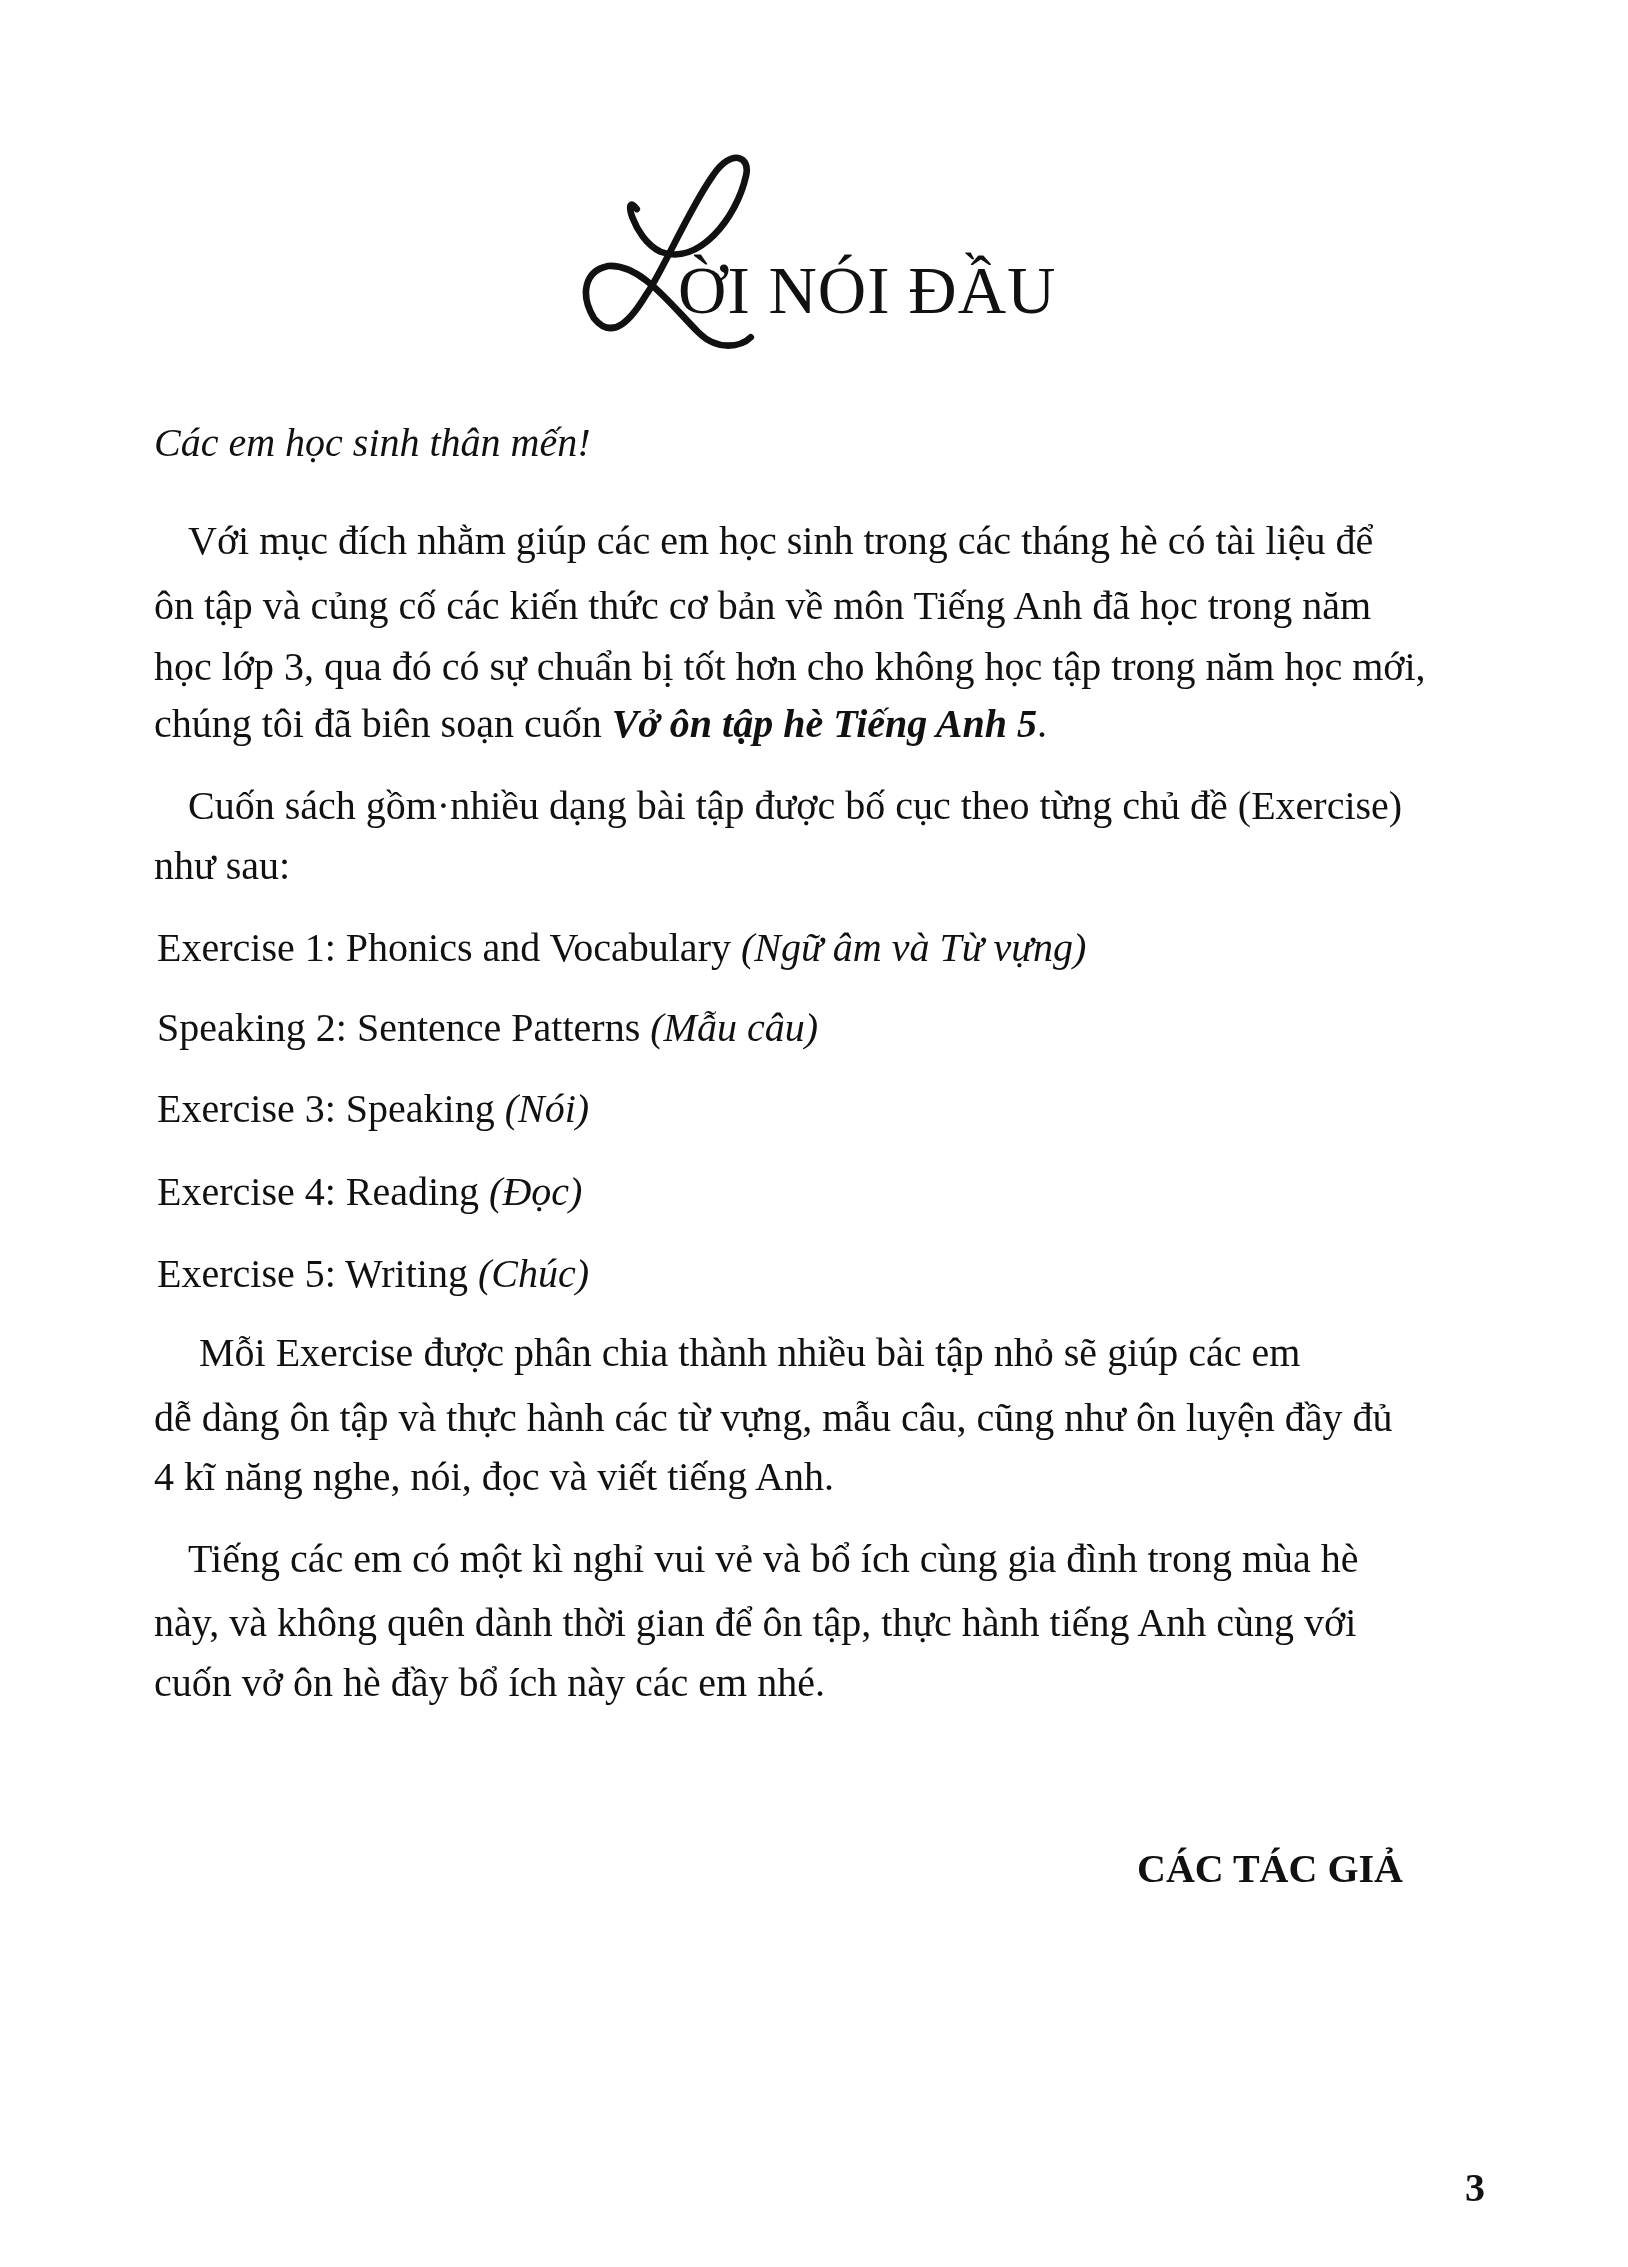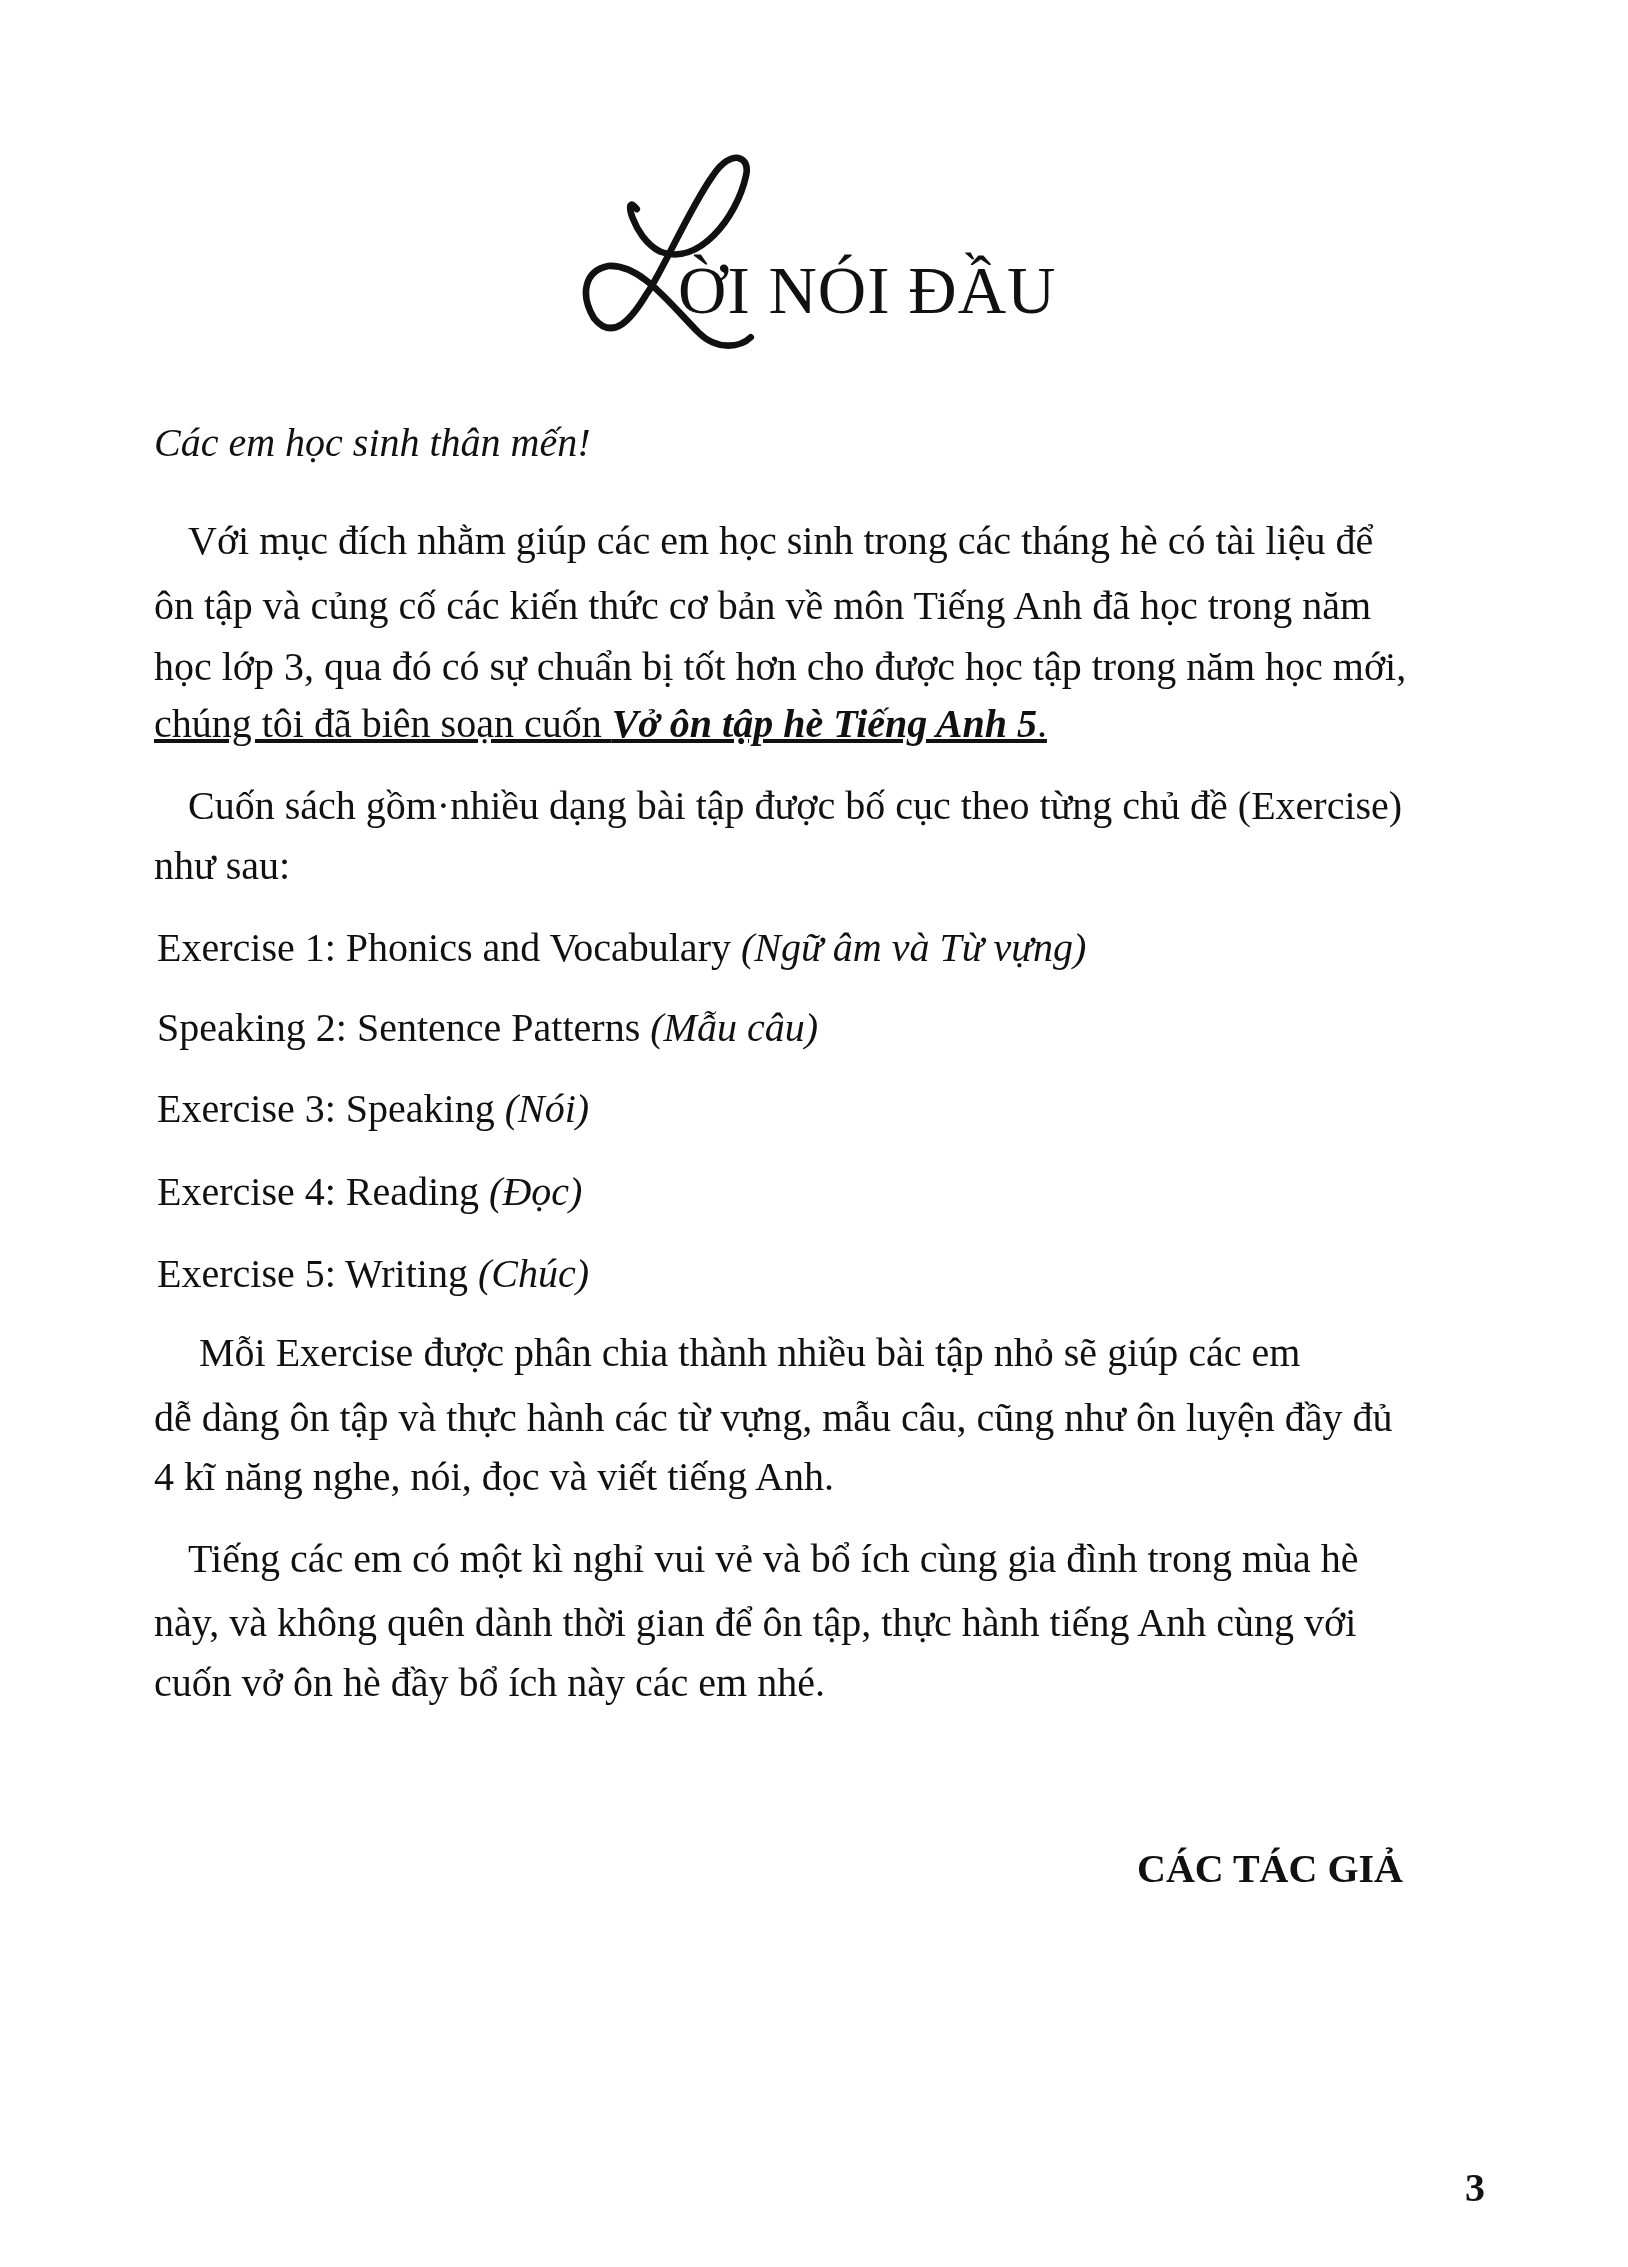--- a/index.html
+++ b/index.html
@@ -25,22 +25,22 @@
     <svg width="228" height="209" viewBox="0 0 240 220">
       <path d="M85 60 C70 40, 80 90, 110 105 C150 120, 190 70, 200 25 C205 5, 185 -5, 165 25 C140 60, 110 130, 95 150 C80 175, 60 200, 40 175 C25 150, 30 125, 55 120 C90 118, 120 160, 150 190 C170 210, 195 205, 205 195" fill="none" stroke="#111" stroke-width="7" stroke-linecap="round"></path>
     </svg>
     <span class="title-text">ỜI NÓI ĐẦU</span>
   </div>
 
   <div class="line it" style="left:154px;top:423px;">Các em học sinh thân mến!</div>
 
   <div class="line" style="left:188px;top:521px;">Với mục đích nhằm giúp các em học sinh trong các tháng hè có tài liệu để</div>
   <div class="line" style="left:154px;top:586px;">ôn tập và củng cố các kiến thức cơ bản về môn Tiếng Anh đã học trong năm</div>
-  <div class="line" style="left:154px;top:647px;">học lớp 3, qua đó có sự chuẩn bị tốt hơn cho được học tập trong năm học mới,</div>
-  <div class="line" style="left:154px;top:704px;text-decoration:underline;"><span>chúng tôi đã biên soạn cuốn </span><span class="bi">Vở ôn tập hè Tiếng Anh 5</span><span>.</span></div>
+  <div class="line" style="left:154px;top:647px;">học lớp 3, qua đó có sự chuẩn bị tốt hơn cho không học tập trong năm học mới,</div>
+  <div class="line" style="left:154px;top:704px;"><span>chúng tôi đã biên soạn cuốn </span><span class="bi">Vở ôn tập hè Tiếng Anh 5</span><span>.</span></div>
 
   <div class="line" style="left:188px;top:786px;">Cuốn sách gồm·nhiều dạng bài tập được bố cục theo từng chủ đề (Exercise)</div>
   <div class="line" style="left:154px;top:846px;">như sau:</div>
 
   <div class="line" style="left:157px;top:928px;"><span>Exercise 1: Phonics and Vocabulary </span><span class="it">(Ngữ âm và Từ vựng)</span></div>
   <div class="line" style="left:157px;top:1008px;"><span>Speaking 2: Sentence Patterns </span><span class="it">(Mẫu câu)</span></div>
   <div class="line" style="left:157px;top:1089px;"><span>Exercise 3: Speaking </span><span class="it">(Nói)</span></div>
   <div class="line" style="left:157px;top:1172px;"><span>Exercise 4: Reading </span><span class="it">(Đọc)</span></div>
   <div class="line" style="left:157px;top:1254px;"><span>Exercise 5: Writing </span><span class="it">(Chúc)</span></div>
 

